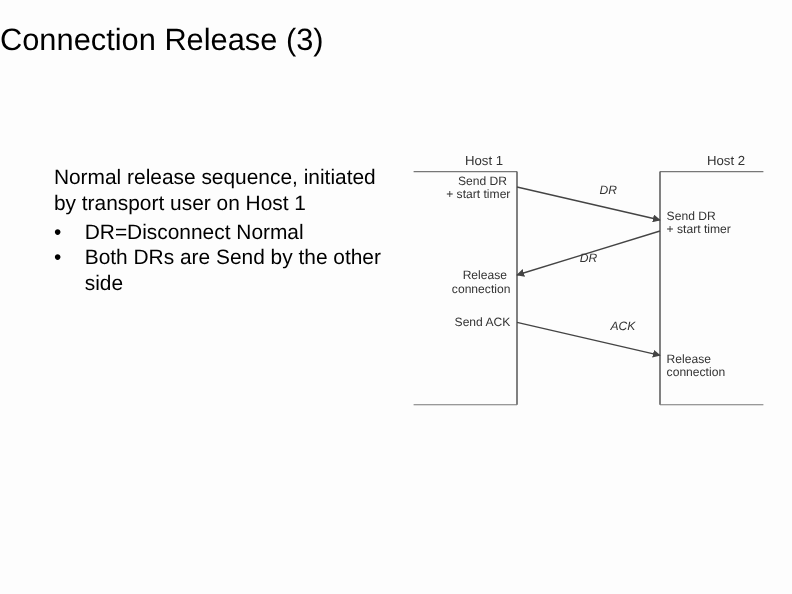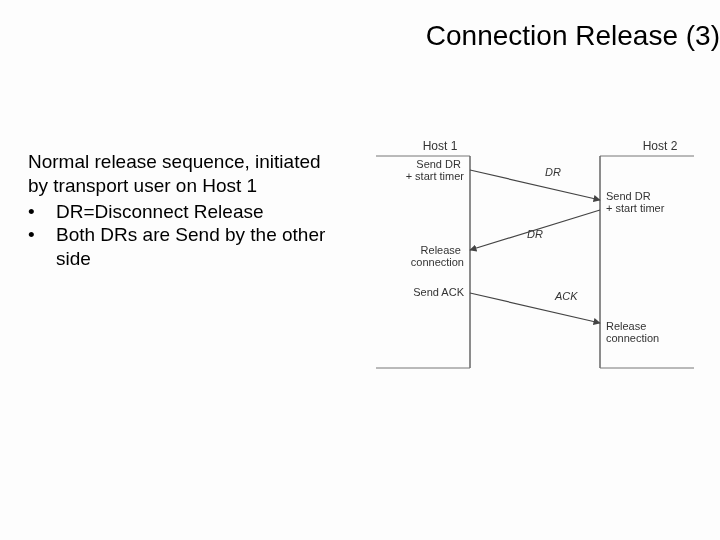--- a/index.html
+++ b/index.html
@@ -10,28 +10,28 @@
     font-family: Arial, Helvetica, sans-serif;
     color: #000;
     position: relative;
     overflow: hidden;
   }
   .title {
     position: absolute;
     top: 20px;
     left: 0;
     width: 100%;
-    text-align: right;
+    text-align: left;
     font-size: 28px;
     font-weight: 400;
   }
   .body-text {
     position: absolute;
     top: 150px;
-    left: 28px;
+    left: 49px;
     width: 310px;
     font-size: 19px;
     line-height: 1.25;
   }
   .para { margin-bottom: 2px; }
   .bullets {
     margin-top: 2px;
   }
   .bullet-row {
     display: flex;
@@ -54,21 +54,21 @@
 </head>
 <body>
 
 <h1 class="title">Connection Release (3)</h1>
 
 <div class="body-text">
   <div class="para">Normal release sequence, initiated by transport user on Host 1</div>
   <div class="bullets">
     <div class="bullet-row">
       <div class="bullet-dot">•</div>
-      <div class="bullet-txt">DR=Disconnect Release</div>
+      <div class="bullet-txt">DR=Disconnect Normal</div>
     </div>
     <div class="bullet-row">
       <div class="bullet-dot">•</div>
       <div class="bullet-txt">Both DRs are Send by the other side</div>
     </div>
   </div>
 </div>
 
 <svg class="diagram" viewBox="0 0 330 250">
 

